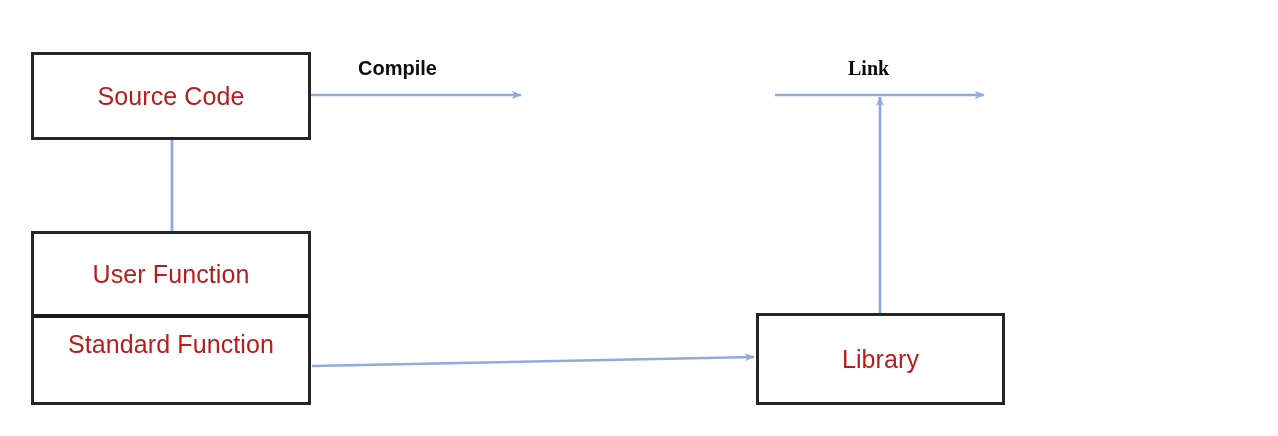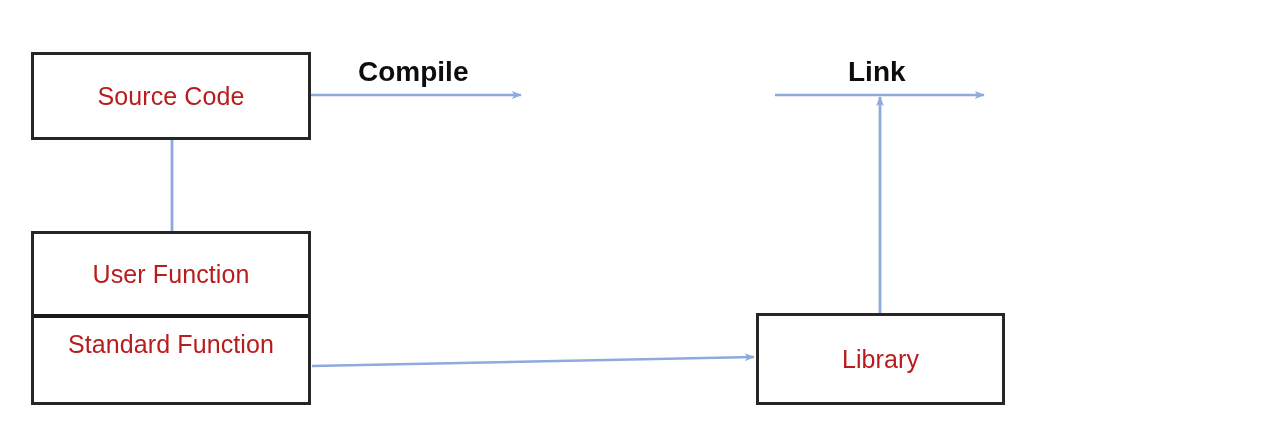--- a/index.html
+++ b/index.html
@@ -85,27 +85,27 @@
     padding-top: 14px;
   }
   
   #node-library {
     left: 756px; top: 313px; width: 249px; height: 92px;
   }
   
   .edge-label {
     position: absolute;
     color: #0d0d0d;
-    font-size: 28px;
+    font-size: 20px;
     font-weight: 700;
     white-space: nowrap;
     line-height: 1;
   }
   #edge-label-compile { left: 358px; top: 58px; }
-  #edge-label-link    { left: 848px; top: 58px; }
+  #edge-label-link    { left: 848px; top: 58px; font-family: Liberation Serif, serif; }
 </style>
 </head>
 <body>
 
 <div id="diagram-canvas">
 
   <svg class="svg-layer" viewBox="0 0 1278 436" width="1278" height="436" xmlns="http://www.w3.org/2000/svg">
     <defs>
       <marker id="arrowhead" markerWidth="10" markerHeight="8" refX="9.2" refY="4" orient="auto" markerUnits="userSpaceOnUse">
         <path d="M0,0 L10,4 L0,8 L2.6,4 Z" fill="#8faadc"></path>

